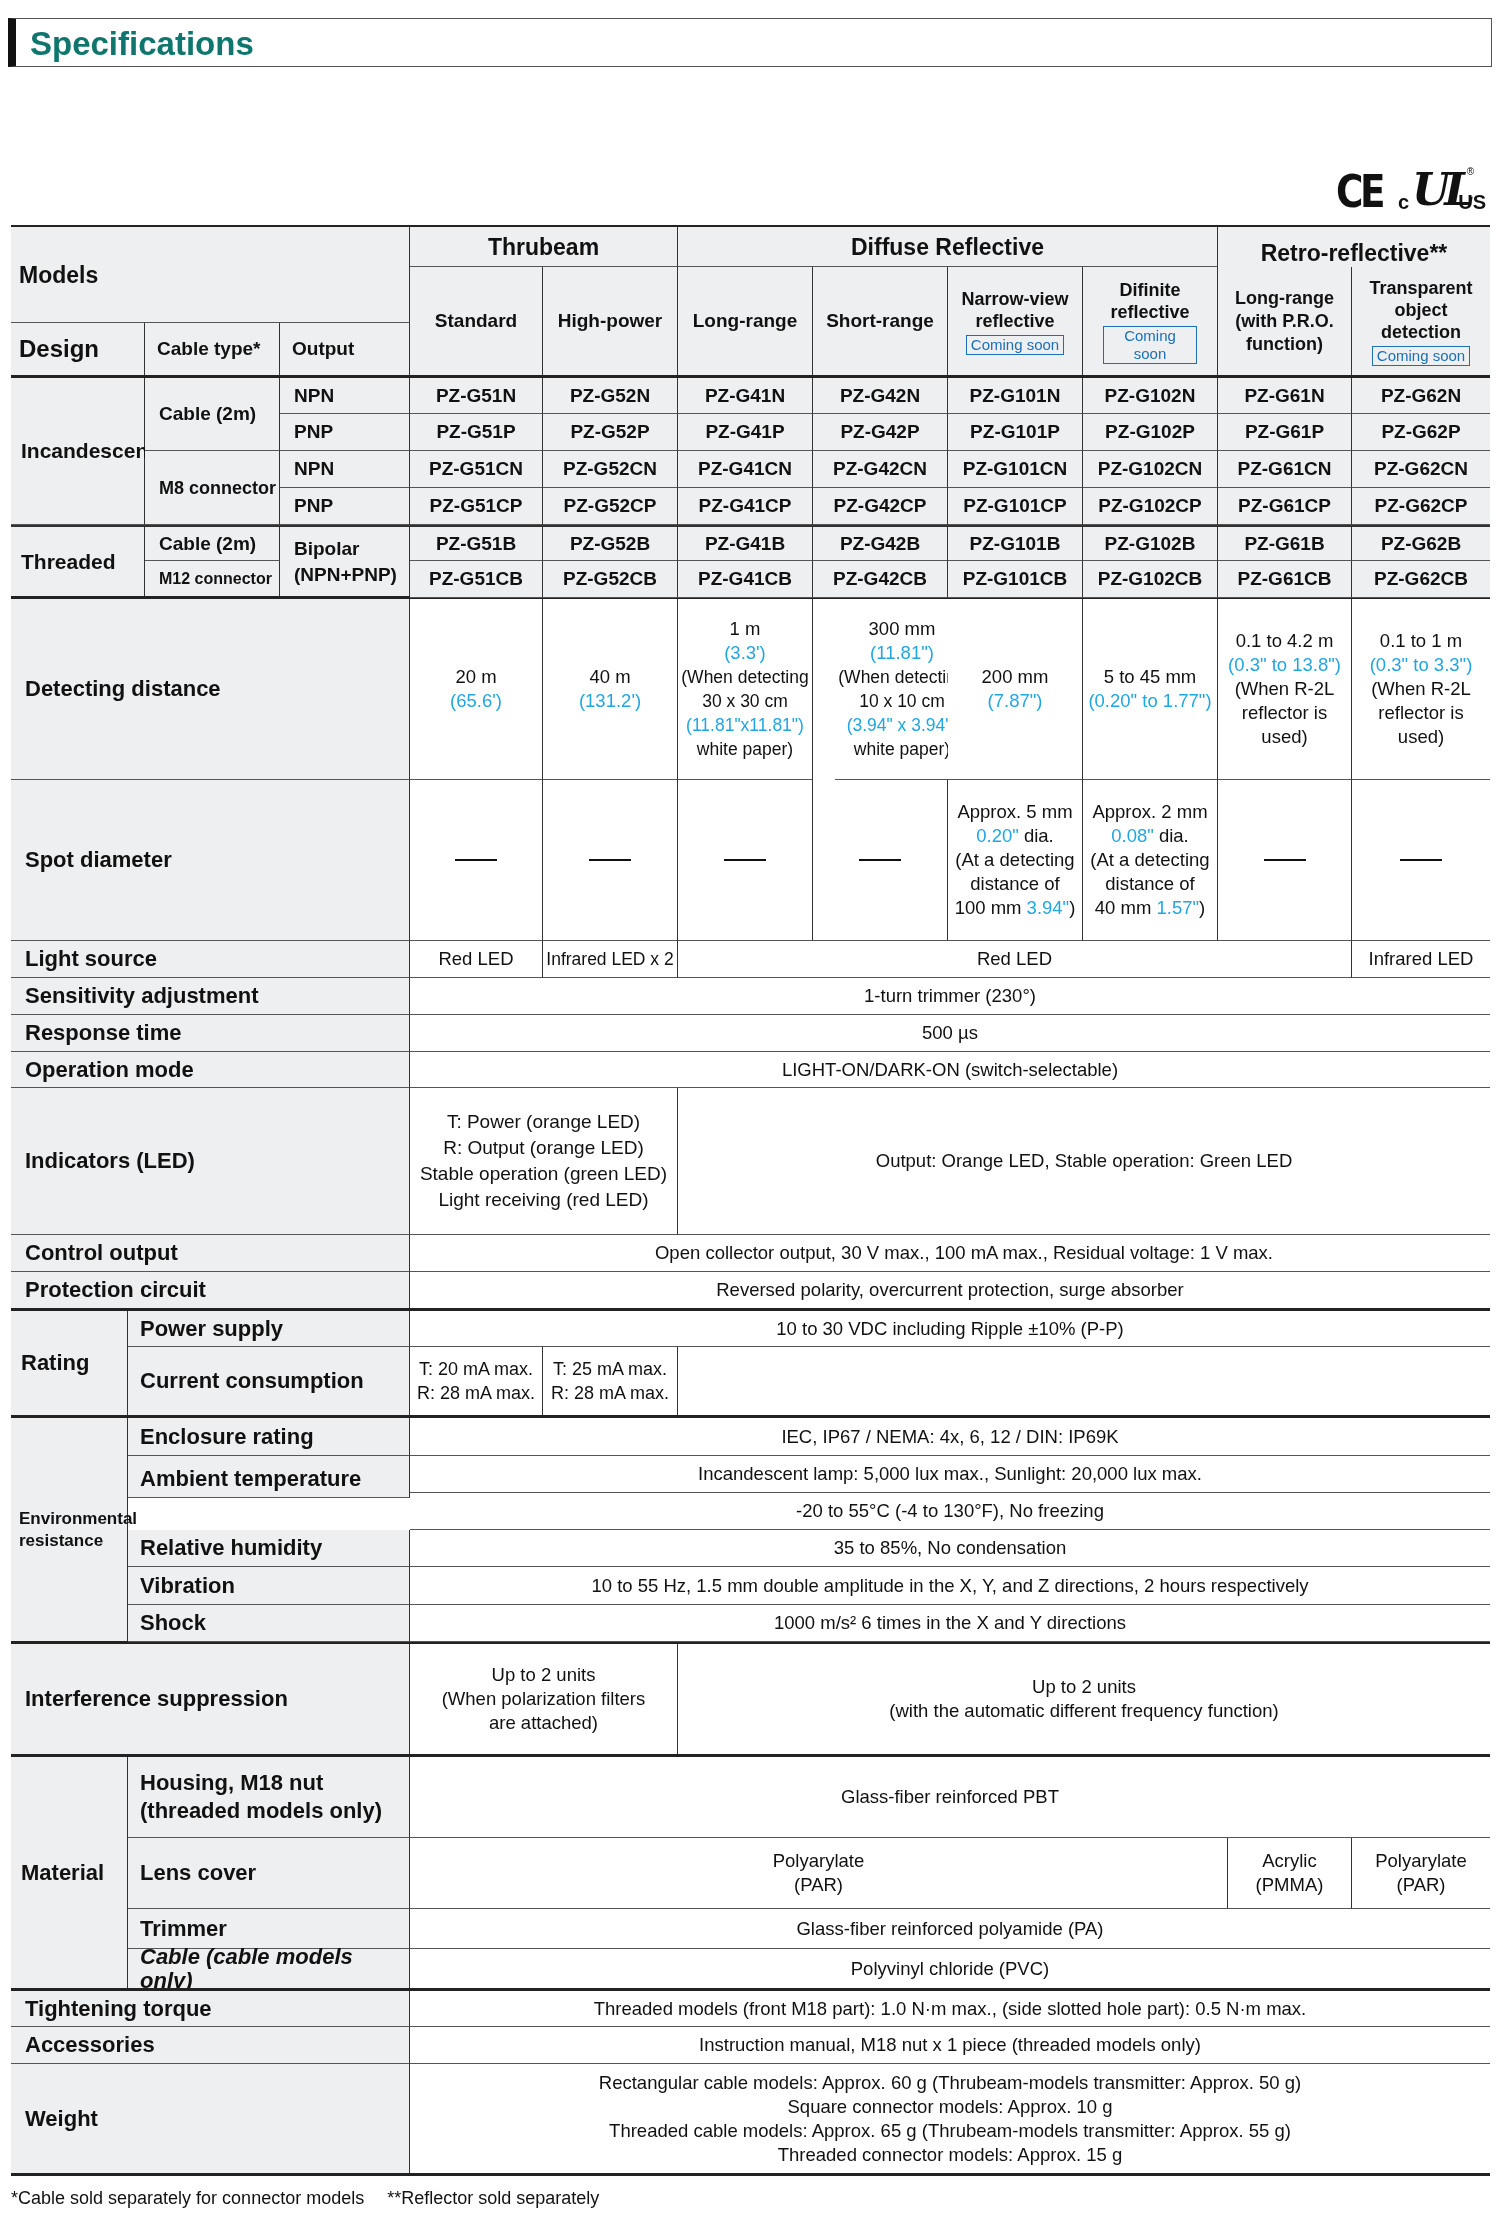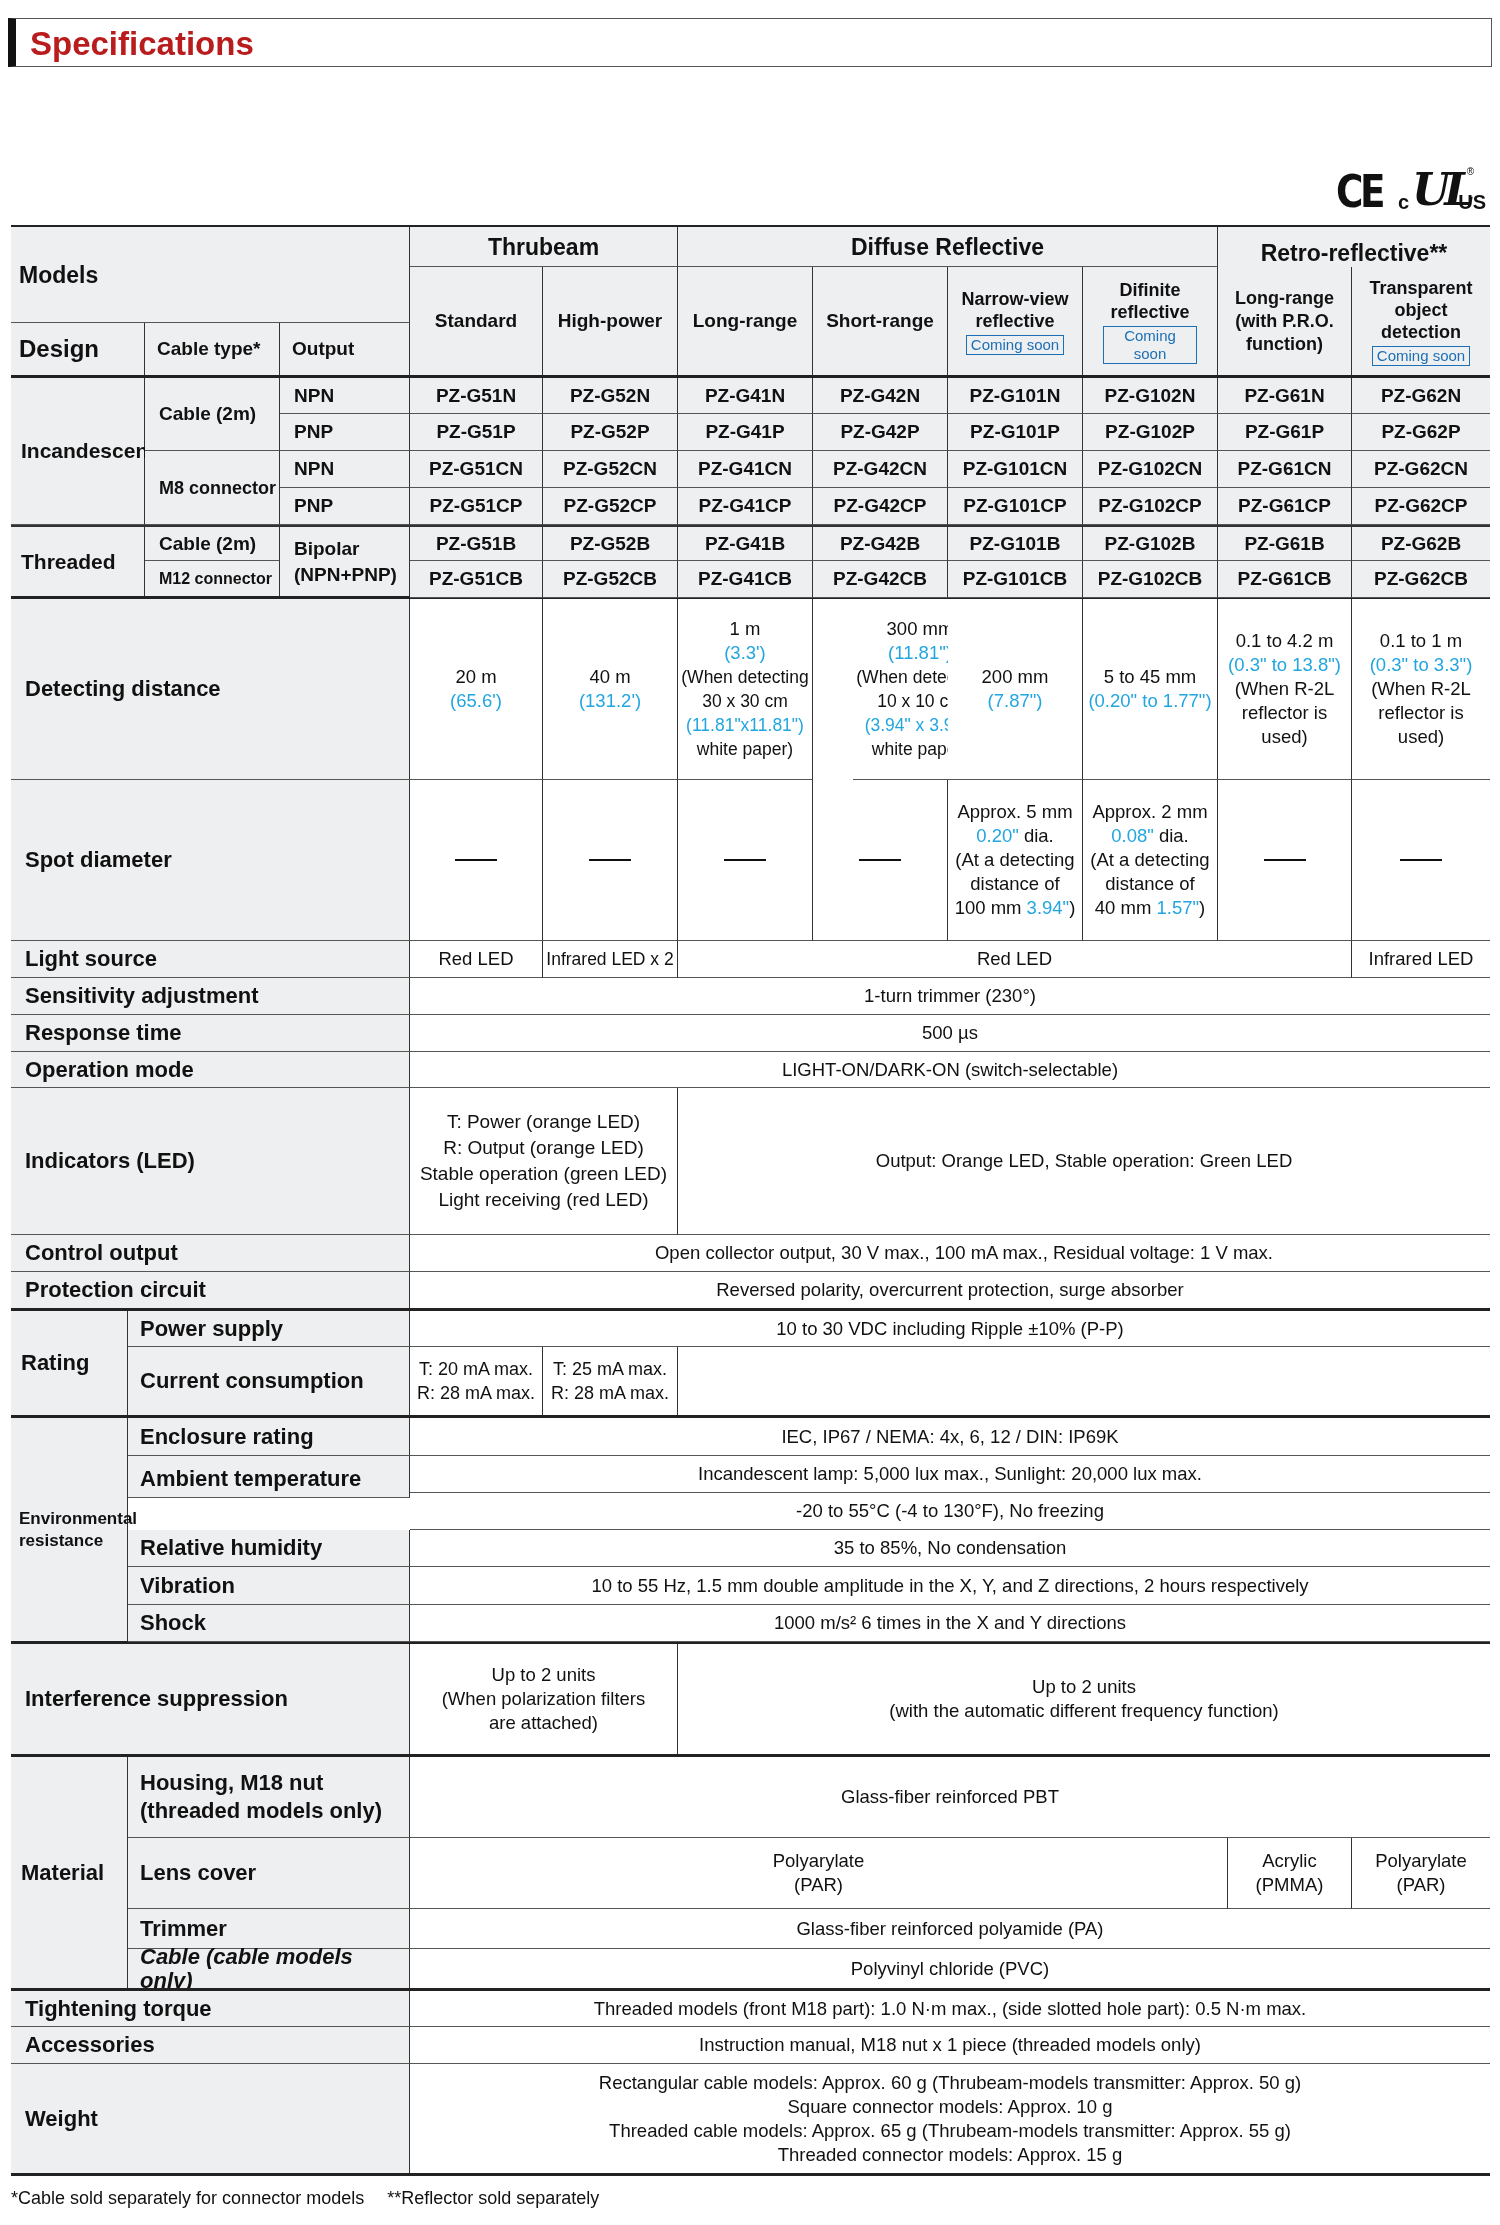--- a/index.html
+++ b/index.html
@@ -5,21 +5,21 @@
   * { box-sizing: border-box; margin: 0; padding: 0; }
   html, body { width: 1500px; height: 2225px; background: #ffffff; overflow: hidden; }
   body { position: relative; font-family: "Liberation Sans", sans-serif; color: #111; }
 
   .title-box {
     position: absolute; left: 8px; top: 18px; width: 1484px; height: 49px;
     border: 1.5px solid #555; border-left: 8px solid #111; background: #fff;
   }
   .title-box .t {
     position: absolute; left: 14px; top: 6px; font-size: 33px; font-weight: bold;
-    letter-spacing: 0px; color: #b91c1c;
+    letter-spacing: 0px; color: #0f766e;
   }
 
   .certs { position: absolute; right: 14px; top: 166px; height: 48px; display: flex; align-items: flex-end; gap: 8px; }
   .ce { font-size: 44px; font-weight: bold; letter-spacing: -4px; color: #111; font-family: "DejaVu Sans", sans-serif; line-height: 1; transform: scaleX(0.85); }
   .ul { position: relative; width: 92px; height: 46px; }
   .ul .c { position: absolute; left: 4px; bottom: 0; font-size: 20px; font-weight: bold; }
   .ul .r { position: absolute; left: 18px; bottom: 2px; font-size: 44px; font-weight: bold; font-style: italic; line-height: 1; letter-spacing: -6px; font-family: "DejaVu Serif", serif; }
   .ul .reg { position: absolute; right: 12px; top: -2px; font-size: 10px; }
   .ul .us { position: absolute; right: 0; bottom: 0; font-size: 20px; font-weight: bold; }
 
@@ -262,21 +262,21 @@
       <span>40 m</span>
       <span class="blue">(131.2')</span>
     </div>
     <div class="cell val" style="left:667px;top:372px;width:135px;height:181px;flex-direction:column;line-height:24px;">
       <span>1 m</span>
       <span class="blue">(3.3')</span>
       <span style="font-size:17.5px;">(When detecting 30 x 30 cm</span>
       <span class="blue" style="font-size:17.5px;">(11.81"x11.81")</span>
       <span style="font-size:17.5px;">white paper)</span>
     </div>
-    <div class="cell val" style="left:842px;top:372px;width:135px;height:181px;flex-direction:column;line-height:24px;">
+    <div class="cell val" style="left:824px;top:372px;width:135px;height:181px;flex-direction:column;line-height:24px;">
       <span>300 mm</span>
       <span class="blue">(11.81")</span>
       <span style="font-size:17.5px;">(When detecting 10 x 10 cm</span>
       <span class="blue" style="font-size:17.5px;">(3.94" x 3.94")</span>
       <span style="font-size:17.5px;">white paper)</span>
     </div>
     <div class="cell val" style="left:937px;top:372px;width:135px;height:181px;flex-direction:column;line-height:24px;">
       <span>200 mm</span>
       <span class="blue">(7.87")</span>
     </div>

